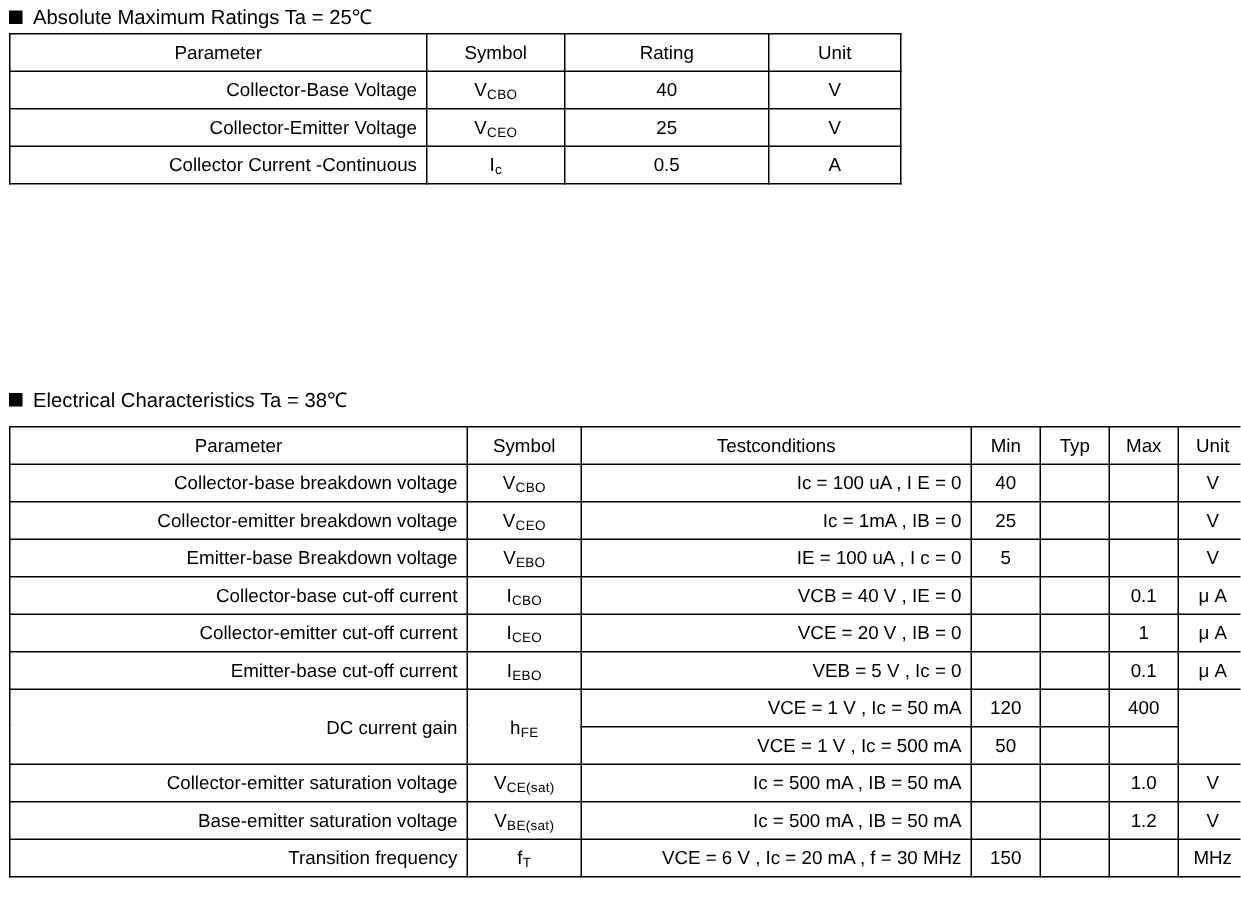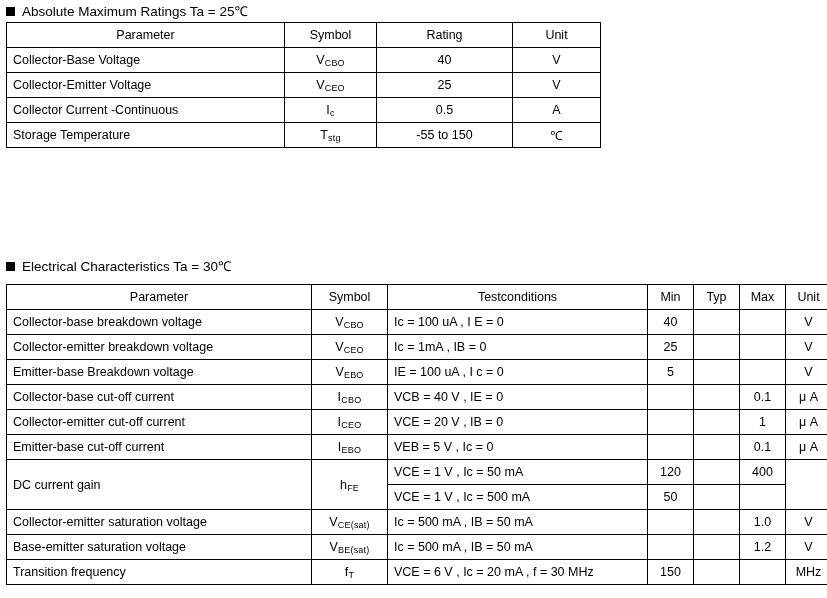--- a/index.html
+++ b/index.html
@@ -57,21 +57,21 @@
     top: 22px;
     width: 594px;
   }
   .tbl-elec {
     position: absolute;
     left: 6px;
     top: 284px;
     width: 815px;
   }
   .c { text-align: center; }
-  .l { text-align: left; }
+  .l { text-align: right; }
 
   .hdr td { text-align: center; }
 
   
   .sub {
     font-size: 9px;
     vertical-align: baseline;
     position: relative;
     top: 2px;
   }
@@ -113,32 +113,26 @@
         <td class="c symcell"><span>V</span><span class="sub">CEO</span></td>
         <td class="c">25</td>
         <td class="c">V</td>
       </tr>
       <tr>
         <td class="l">Collector Current -Continuous</td>
         <td class="c symcell"><span>I</span><span class="sub">c</span></td>
         <td class="c">0.5</td>
         <td class="c">A</td>
       </tr>
-      <tr>
-        <td class="l">Storage Temperature</td>
-        <td class="c symcell"><span>T</span><span class="sub">stg</span></td>
-        <td class="c">-55 to 150</td>
-        <td class="c">℃</td>
-      </tr>
     </tbody>
   </table>
 
   <div class="section-title title-block-2">
     <span class="marker"></span>
-    <span>Electrical Characteristics Ta = 30℃</span>
+    <span>Electrical Characteristics Ta = 38℃</span>
   </div>
 
   <table class="tbl-elec">
     <colgroup>
       <col style="width:305px">
       <col style="width:76px">
       <col style="width:260px">
       <col style="width:46px">
       <col style="width:46px">
       <col style="width:46px">

